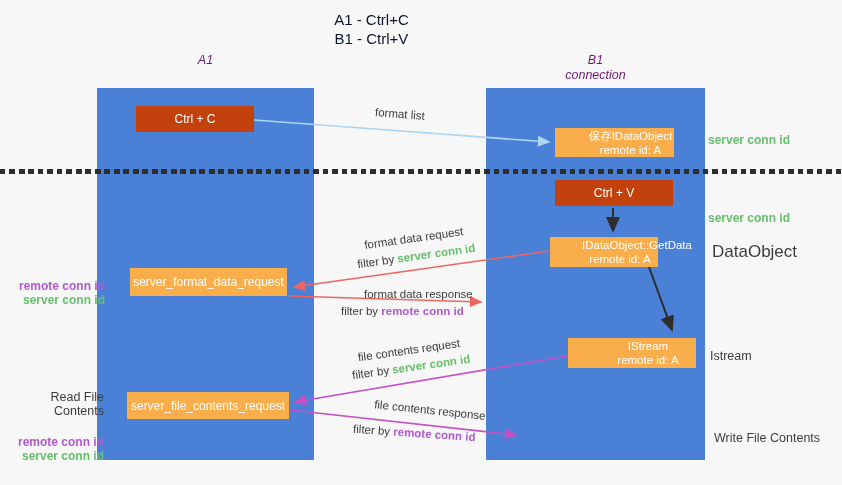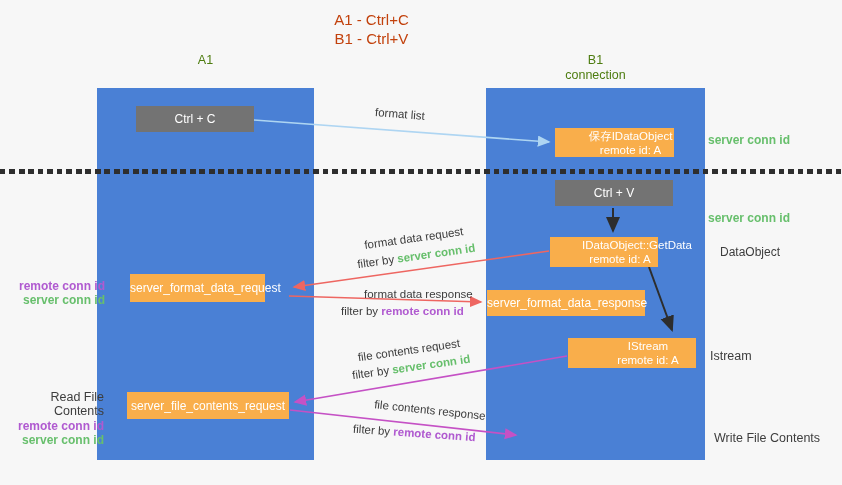--- a/index.html
+++ b/index.html
@@ -8,26 +8,26 @@
     font-family: "Liberation Sans", "DejaVu Sans", sans-serif;
     background: #f7f7f7;
     position: relative;
     overflow: hidden;
     color: #3d3d3d;
   }
   #canvas { position: absolute; inset: 0; width: 842px; height: 485px; }
 
   .title {
     position: absolute; top: 10px; left: 0; width: 743px;
-    text-align: center; font-size: 15px; line-height: 19px; color: #c2410c;
+    text-align: center; font-size: 15px; line-height: 19px; color: #0f172a;
     z-index: 5;
   }
   .col-header {
     position: absolute; top: 53px; text-align: center;
-    font-size: 12.5px; line-height: 15px; color: #4d7c0f; z-index: 5;
+    font-size: 12.5px; line-height: 15px; color: #701a75; z-index: 5; font-style: italic;
   }
   .col-header.left { left: 97px; width: 217px; }
   .col-header.right { left: 486px; width: 219px; }
 
   .column {
     position: absolute; top: 88px; height: 372px;
     background: #4a80d5; z-index: 1;
   }
   .column.left { left: 97px; width: 217px; }
   .column.right { left: 486px; width: 219px; }
@@ -38,21 +38,21 @@
     z-index: 4;
   }
 
   svg.arrows { position: absolute; inset: 0; z-index: 3; pointer-events: none; }
 
   .node {
     position: absolute; z-index: 5; color: #fff; text-align: center;
     display: flex; flex-direction: column; justify-content: center;
     font-size: 12px; line-height: 14px;
   }
-  .node.green { background: #737373; }
+  .node.green { background: #c2410c; }
   .node.orange { background: #f9ae4b; }
   .node .l2 { font-size: 11.5px; padding-left: 32px; }
 
   .ann { position: absolute; z-index: 5; font-size: 12px; line-height: 14px; }
   .ann.green { color: #67bf6c; font-weight: bold; }
   .ann.purple { color: #b05ad0; font-weight: bold; }
   .ann.dark { color: #3d3d3d; }
   .ann.right-align { text-align: right; }
 
   .arrow-label { position: absolute; z-index: 5; font-size: 11.5px; color: #3c3c3c; white-space: nowrap; }
@@ -122,51 +122,48 @@
 
   <div class="node green" style="left:555px; top:180px; width:118px; height:26px;">
     <div>Ctrl + V</div>
   </div>
 
   <div class="node orange" style="left:550px; top:237px; width:108px; height:30px;">
     <div class="l2">IDataObject::GetData</div>
     <div class="l2">remote id: A</div>
   </div>
 
-  <div class="node orange" style="left:130px; top:274px; width:135px; height:28px;">
+  <div class="node orange" style="left:130px; top:268px; width:157px; height:28px;">
     <div>server_format_data_request</div>
   </div>
 
-  <div class="node orange" style="left:487px; top:290px; width:158px; height:26px;">
-    <div>server_format_data_response</div>
-  </div>
 
   <div class="node orange" style="left:568px; top:338px; width:128px; height:30px;">
     <div class="l2">IStream</div>
     <div class="l2">remote id: A</div>
   </div>
 
   <div class="node orange" style="left:127px; top:392px; width:162px; height:27px;">
     <div>server_file_contents_request</div>
   </div>
 
 
   <div class="ann green" style="left:708px; top:133px;">server conn id</div>
   <div class="ann green" style="left:708px; top:211px;">server conn id</div>
-  <div class="ann dark" style="left:712px; top:245px; font-size:12px;margin-left:8px;">DataObject</div>
+  <div class="ann dark" style="left:712px; top:245px; font-size:17px;">DataObject</div>
   <div class="ann dark" style="left:710px; top:349px; font-size:12.5px;">Istream</div>
   <div class="ann dark" style="left:714px; top:431px; font-size:12.5px;text-align:center;">Write File Contents</div>
 
   <div class="ann right-align" style="left:8px; top:279px; width:97px;">
     <div class="ann purple" style="position:static;">remote conn id</div>
     <div class="ann green" style="position:static;">server conn id</div>
   </div>
 
   <div class="ann right-align" style="left:6px; top:390px; width:98px;">
-    <div class="ann dark" style="position:static; font-size:12.5px; margin-bottom:1px;">Read File Contents</div>
+    <div class="ann dark" style="position:static; font-size:12.5px; margin-bottom:17px;">Read File Contents</div>
     <div class="ann purple" style="position:static;">remote conn id</div>
     <div class="ann green" style="position:static;">server conn id</div>
   </div>
 
   <div class="arrow-label rot-pos5" style="left:375px; top:108px;">format list</div>
 
   <div class="arrow-label rot-neg8 center" style="left:345px; top:232px; width:140px;">
     <div>format data request</div>
     <div style="margin-top:6px;"><span>filter by </span><span class="key-green">server conn id</span></div>
   </div>

